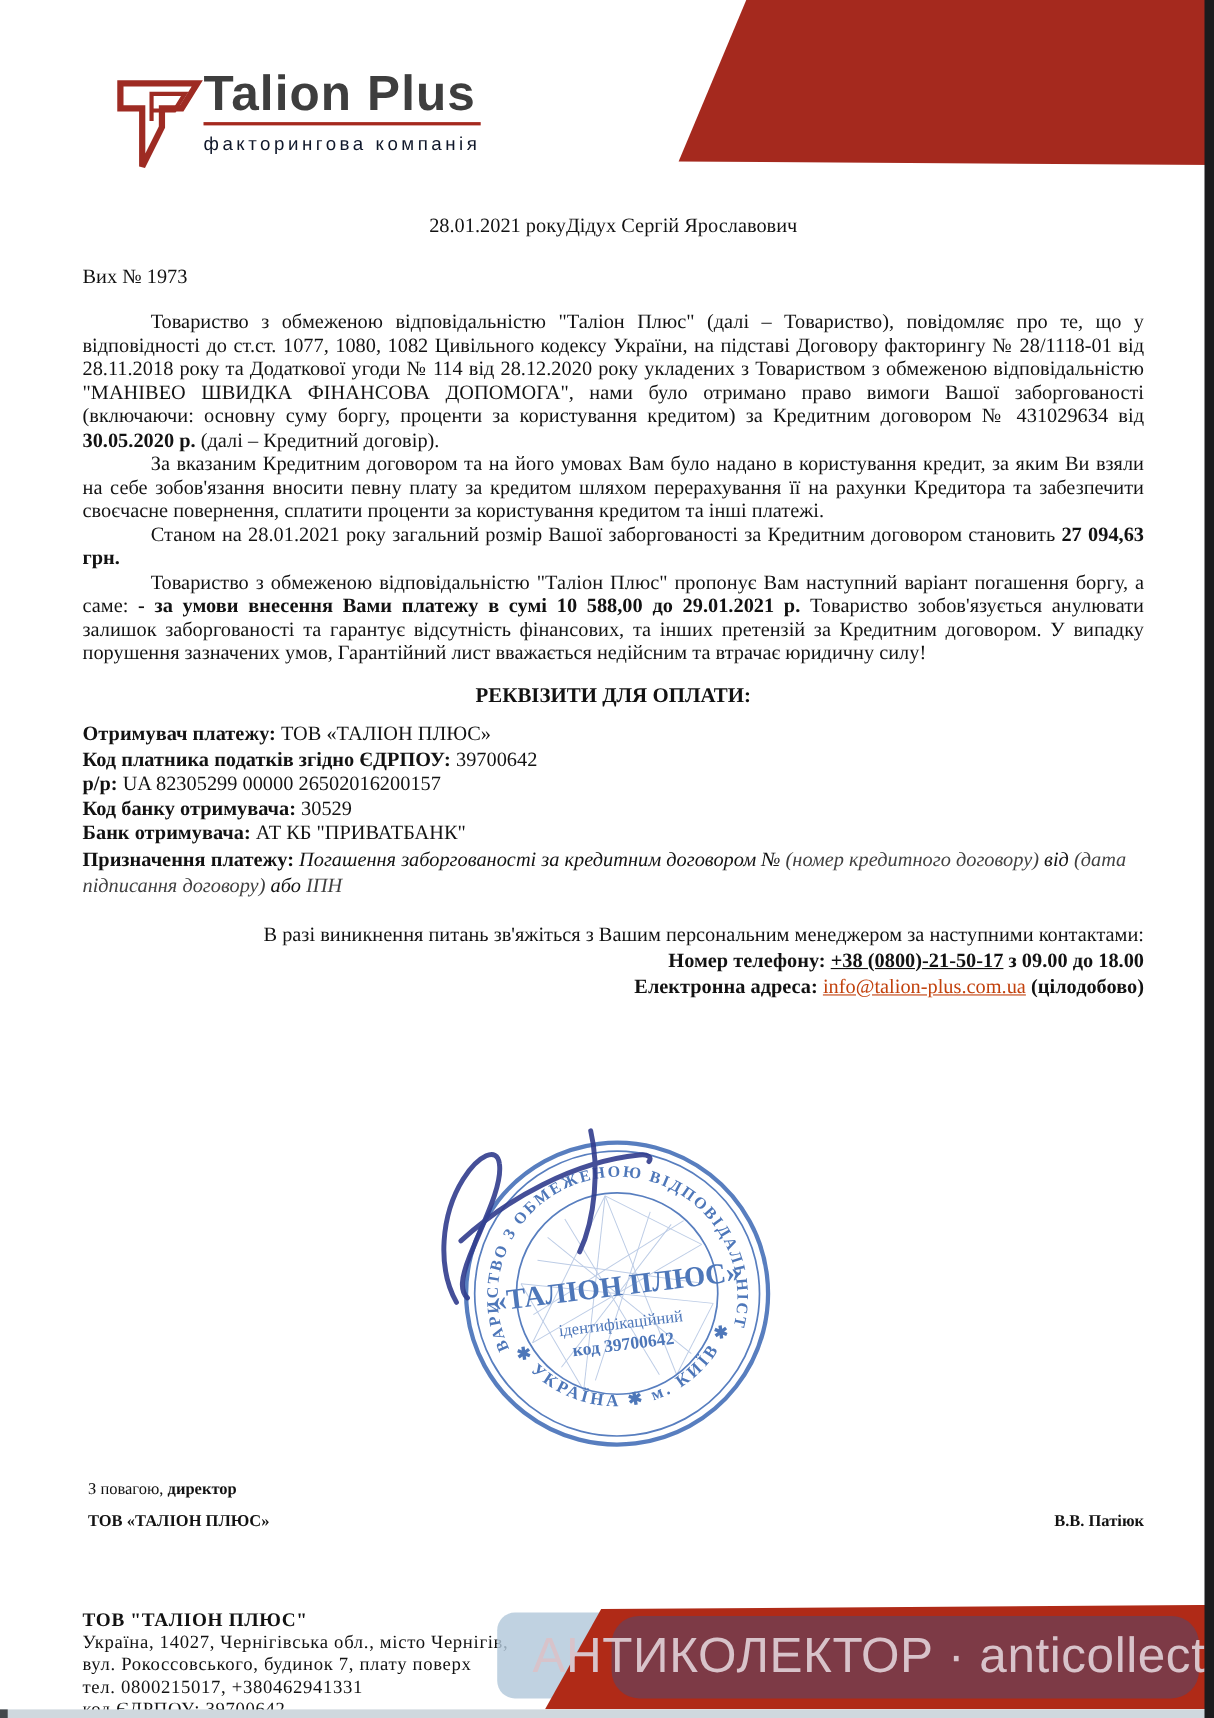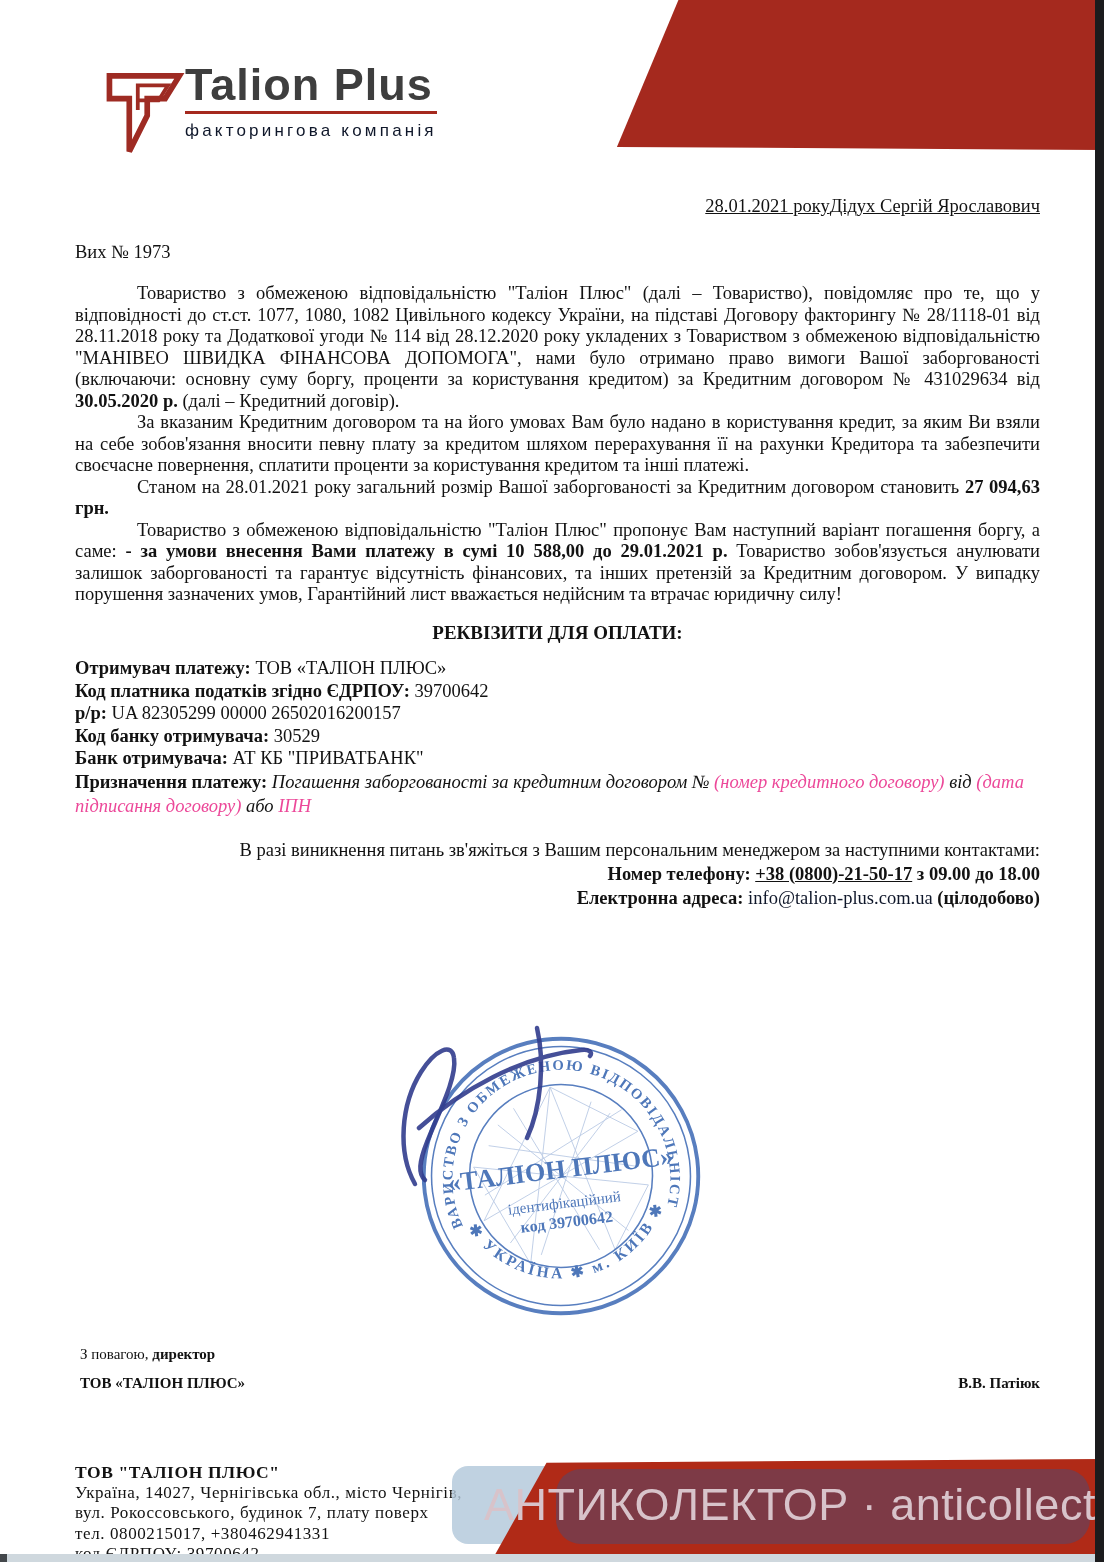--- a/index.html
+++ b/index.html
@@ -16,34 +16,34 @@
   
   .logo{position:absolute;left:100px;top:58px;display:flex;z-index:2;}
   .logo-icon{width:85px;height:100px;}
   .logo-text{padding-top:4px;font-family:"Liberation Sans", sans-serif;}
   .logo-title{font-size:45px;font-weight:bold;color:#3e3e3e;letter-spacing:1px;line-height:46px;}
   .logo-rule{height:3px;background:#a5291e;margin-top:3px;}
   .logo-sub{margin-top:7px;font-size:17px;color:#0f172a;letter-spacing:3.2px;}
 
   
   .content{position:absolute;left:75px;right:64px;top:196px;font-size:18.5px;line-height:21.5px;z-index:2;}
-  .date-row{display:flex;justify-content:flex-end;text-decoration:underline;}
+  .date-row{display:flex;justify-content:center;}
   .ref{margin-top:24px;}
   .title{margin:22px 0 0;text-align:center;font-size:20px;font-weight:bold;letter-spacing:.5px;}
   .para{margin:0;text-align:justify;text-indent:62px;}
   .para.first{margin-top:20px;}
   .req-head{margin:16px 0 14px;text-align:center;font-size:19px;font-weight:bold;}
   .req{line-height:22.5px;}
   .req-row b{font-weight:bold;}
   .purpose{line-height:24px;}
-  .red{color:#ec4899;}
+  .red{color:#404040;}
   .contact{margin-top:20px;padding-left:62px;line-height:24px;text-align:right;}
   .contact p{margin:0;}
   .u{text-decoration:underline;}
-  a.mail{color:#0f172a;cursor:pointer;}
+  a.mail{color:#c2410c;text-decoration:underline;cursor:pointer;}
 
   
   .stamp{position:absolute;left:415px;top:1030px;width:292px;height:292px;transform:rotate(-7deg);
          opacity:.92;z-index:2;}
   .signature{position:absolute;left:385px;top:1012px;width:235px;height:180px;z-index:3;}
 
   
   .signoff{position:absolute;left:80px;right:64px;top:1340px;font-size:15px;line-height:29px;z-index:2;}
   .signoff .row2{display:flex;justify-content:space-between;font-weight:bold;}
 

